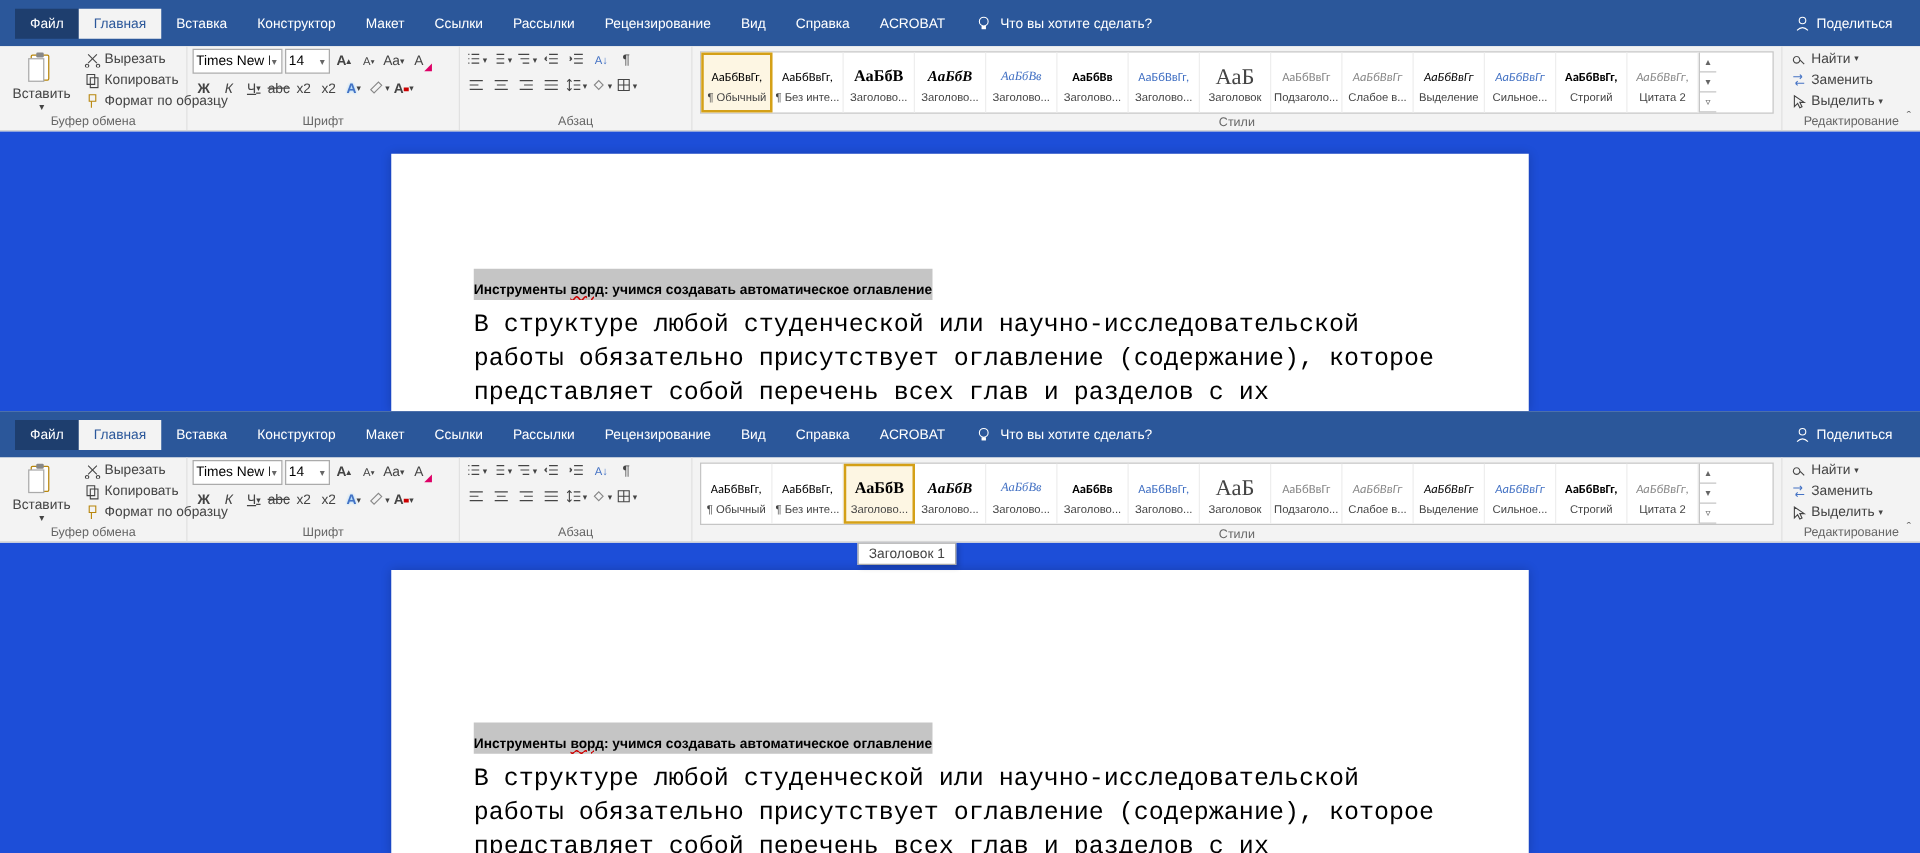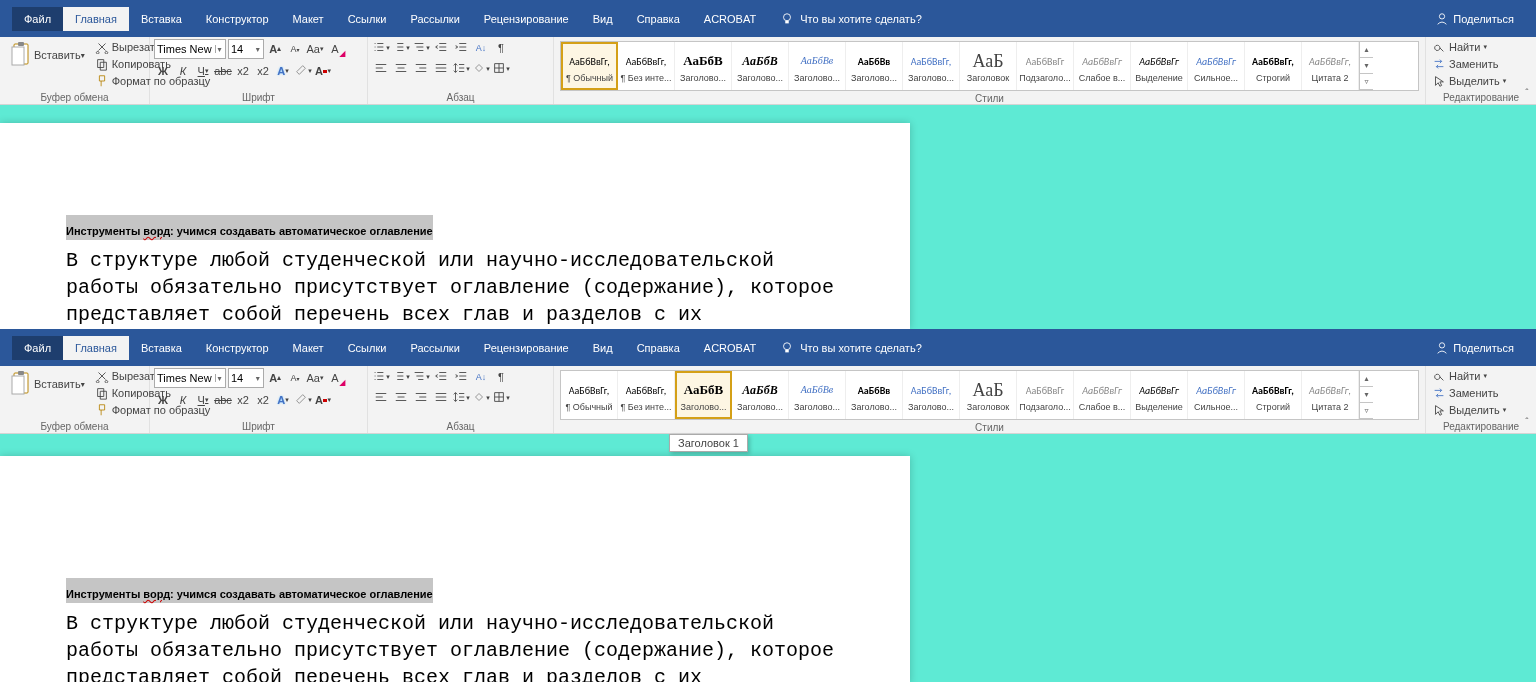--- a/index.html
+++ b/index.html
@@ -13,34 +13,34 @@
 .share{display:flex;align-items:center;padding:0 10px;gap:4px}
 .bulb{width:14px;height:14px;display:inline-block}
 .ribbon{background:#f3f3f3;display:flex;height:68px;border-bottom:1px solid #d4d4d4;position:relative}
 .group{border-right:1px solid #e1e1e1;padding:2px 4px 0 4px;display:flex;flex-direction:column;position:relative}
 .group-body{flex:1;display:flex;align-items:flex-start;gap:2px}
 .group-label{text-align:center;color:#666;font-size:10px;padding-bottom:1px;position:relative}
 .col{display:flex;flex-direction:column;gap:1px}
 .row{display:flex;align-items:center;gap:2px}
 .btn{padding:1px 2px;display:flex;align-items:center;gap:3px;color:#444;cursor:pointer;white-space:nowrap}
 .ic{width:14px;height:14px;display:inline-block;flex-shrink:0}
-.big{display:flex;flex-direction:row;align-items:center;justify-content:center;padding:2px 6px;cursor:pointer;color:#444}
+.big{display:flex;flex-direction:column;align-items:center;justify-content:center;padding:2px 6px;cursor:pointer;color:#444}
 .big .ic{width:28px;height:28px}
 .sel{border:1px solid #ababab;background:#fff;height:20px;display:flex;align-items:center;padding:0 2px}
 .sel input{border:none;outline:none;width:100%;font-size:11px}
 .dd{width:8px;text-align:center;color:#666;font-size:8px}
 .sq{width:18px;height:18px;display:flex;align-items:center;justify-content:center;color:#444;cursor:pointer;border:1px solid transparent}
 .styles-gallery{display:flex;gap:0;border:1px solid #c5c5c5;background:#fff;height:50px}
 .style-item{width:57px;display:flex;flex-direction:column;align-items:center;justify-content:center;border-right:1px solid #eee;cursor:pointer;padding:1px}
 .style-item.sel-style{border:2px solid #d4a017;background:#fdf6e3}
 .style-prev{font-size:10px;height:24px;display:flex;align-items:center;justify-content:center;width:100%;overflow:hidden}
 .style-name{font-size:9px;color:#444;text-align:center;white-space:nowrap;overflow:hidden;text-overflow:ellipsis;width:100%}
 .style-scroll{width:14px;display:flex;flex-direction:column;border-left:1px solid #c5c5c5}
 .style-scroll div{flex:1;display:flex;align-items:center;justify-content:center;font-size:8px;color:#666;border-bottom:1px solid #c5c5c5;cursor:pointer}
-.doc-area{background:#5eead4;display:flex;padding-top:18px;height:224px;overflow:hidden}
+.doc-area{background:#1d4ed8;display:flex;justify-content:center;padding-top:18px;height:224px;overflow:hidden}
 .page{background:#fff;width:910px;box-shadow:0 0 8px rgba(0,0,0,.2);padding:92px 66px 20px 66px}
 .heading-sel{background:#c5c5c5;font-family:"Times New Roman",serif;font-size:22px;font-weight:bold;display:inline}
 .underline-word{text-decoration:underline;text-decoration-color:#c00;text-decoration-style:wavy}
 .body-text{font-family:Liberation Mono, monospace;font-size:20px;margin-top:6px;line-height:1.35}
 .tooltip{position:absolute;background:#fff;border:1px solid #aaa;padding:2px 8px;font-size:11px;color:#444;box-shadow:2px 2px 4px rgba(0,0,0,.2);z-index:10}
 .collapse{position:absolute;right:2px;bottom:2px;width:14px;height:14px;font-size:10px;color:#666;text-align:center}
 </style>
 </head>
 <body>
 
@@ -681,21 +681,21 @@
               <span>Выделить</span> 
               <span style="font-size:7px">▾</span>
             </div>
           </div>
         </div>
         <div class="group-label">Редактирование</div>
       </div>
       <div class="collapse">ˆ</div>
     </div>
 
-<div class="tooltip" style="left:669px;top:105px">Заголовок 1</div>
+<div class="tooltip" style="left:686px;top:105px">Заголовок 1</div>
 
 <div class="doc-area" style="height:250px;padding-top:22px">
   <div class="page" style="padding-top:122px">
     <span class="heading-sel"><span>Инструменты </span><span class="underline-word">ворд</span><span>: учимся создавать автоматическое оглавление</span></span>
     <div class="body-text">В структуре любой студенческой или научно-исследовательской работы обязательно присутствует оглавление (содержание), которое представляет собой перечень всех глав и разделов с их постраничным указанием. Роль</div>
   </div>
 </div>
 </div>
 
 </body></html>

